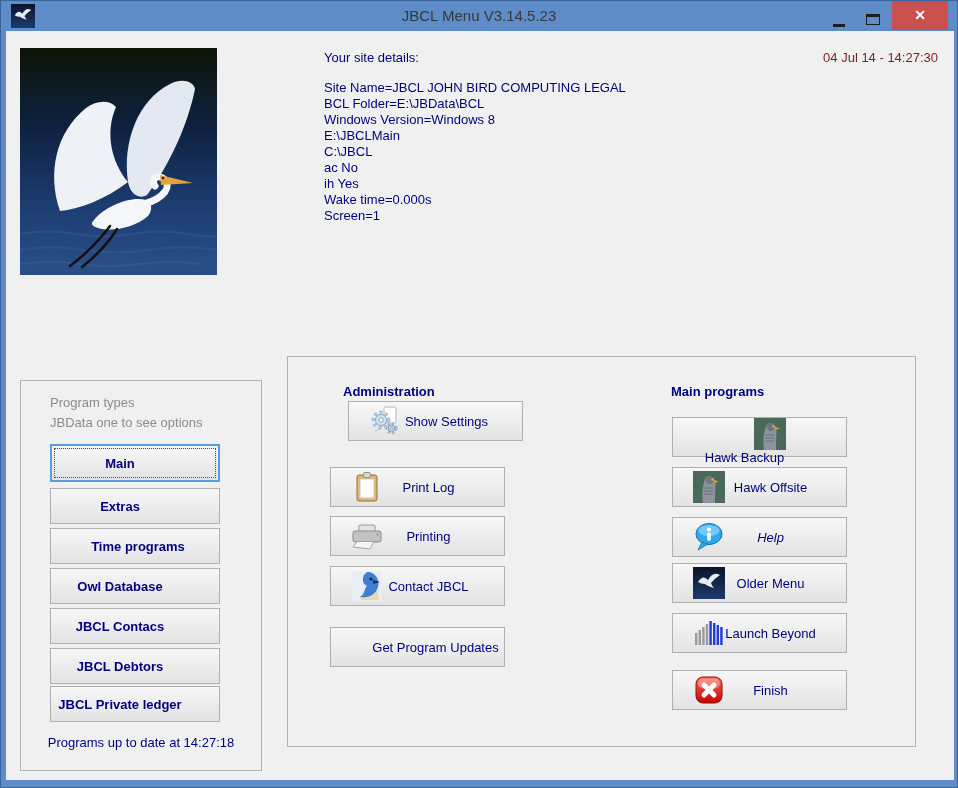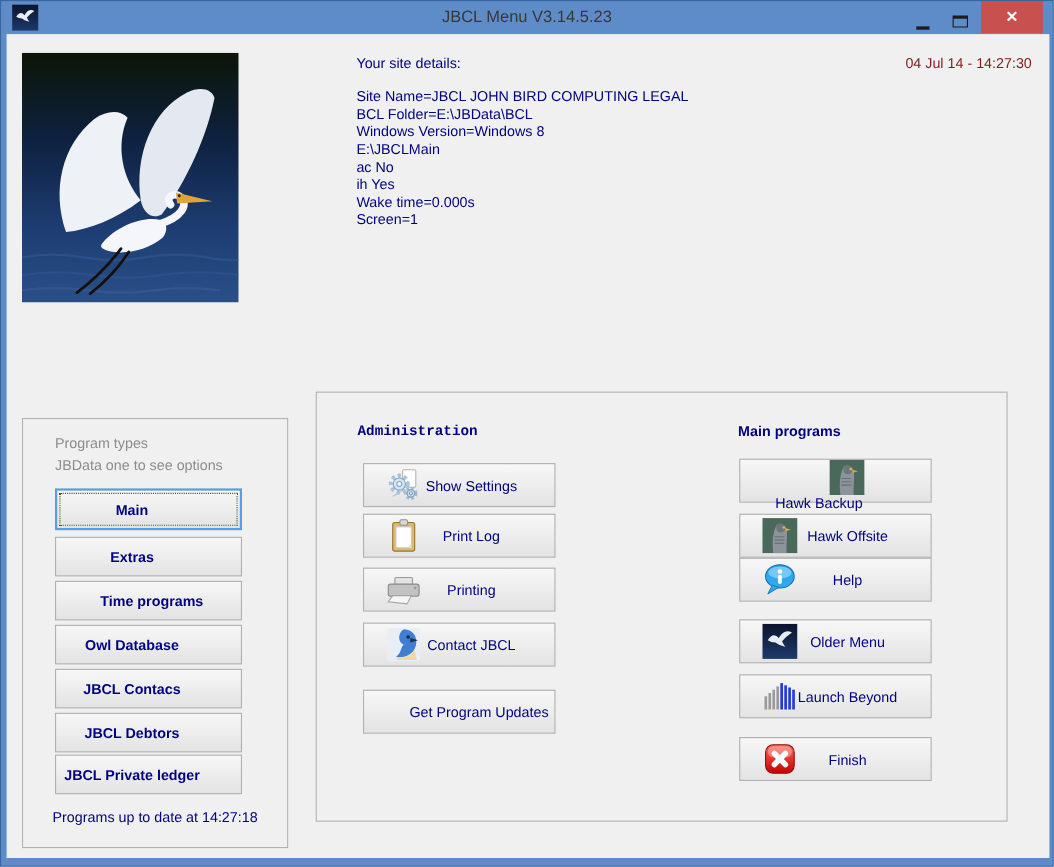--- a/index.html
+++ b/index.html
@@ -52,27 +52,27 @@
   }
   .lbtn { left:29px; width:170px; height:36px; justify-content:center; font-weight:bold; }
   .lbtn-0 { top:63px; height:38px; border:2px solid #569de5; }
   .lbtn-0::after { content:""; position:absolute; top:2px; left:2px; right:2px; bottom:2px; border:1px dotted #55551a; pointer-events:none; }
   .lbtn-1 { top:107px; } .lbtn-2 { top:147px;padding-left:36px; } .lbtn-3 { top:187px; }
   .lbtn-4 { top:227px; } .lbtn-5 { top:267px; } .lbtn-6 { top:305px; }
 
   .pt-status { position:absolute; left:0; right:0; top:354px; text-align:center; color:#000080; font-size:13px; }
 
   .col-title { position:absolute; font-size:13px; font-weight:bold; color:#000080; }
-  .admin-title { left:37px; top:27px;font-family:Liberation Mono, monospace; }
+  .admin-title { left:55px; top:27px; }
   .main-title  { left:383px; top:27px; }
 
   .abtn { left:42px;  width:175px; height:40px; }
   .mbtn { left:384px; width:175px; height:40px; }
-  .abtn-0 { top:64px; } .abtn-1 { top:110px; } .abtn-2 { top:159px; } .abtn-3 { top:209px; } .abtn-4 { top:270px; }
-  .mbtn-0 { top:60px;flex-direction:column; } .mbtn-1 { top:110px; } .mbtn-2 { top:150px; } .mbtn-3 { top:206px; } .mbtn-4 { top:256px; } .mbtn-5 { top:313px; }
+  .abtn-0 { top:44px;margin-left:18px; } .abtn-1 { top:110px; } .abtn-2 { top:159px; } .abtn-3 { top:209px; } .abtn-4 { top:270px; }
+  .mbtn-0 { top:60px;flex-direction:column; } .mbtn-1 { top:110px; } .mbtn-2 { top:160px;font-style:italic; } .mbtn-3 { top:206px; } .mbtn-4 { top:256px; } .mbtn-5 { top:313px; }
 
   .icon32 { width:32px; height:32px; margin-left:20px; flex:0 0 auto; display:block; }
   .btn-label { flex:1; text-align:center; padding-right:30px; }
   .btn-noicon { justify-content:center;padding-left:36px; }
   .btn-noicon .btn-label { padding-right:0; flex:0 1 auto; }
 </style>
 </head>
 <body>
 
 <div class="window">
@@ -124,20 +124,21 @@
       <path d="M90,178 C78,194 66,206 50,218" stroke="#15100c" stroke-width="2.5" fill="none" stroke-linecap="round"></path>
       <path d="M97,181 C87,197 76,208 62,219" stroke="#15100c" stroke-width="2.5" fill="none" stroke-linecap="round"></path>
     </svg>
 
     <div class="site-details">
       <div class="sd-title">Your site details:</div>
       <div class="sd-line">Site Name=JBCL JOHN BIRD COMPUTING LEGAL</div>
       <div class="sd-line">BCL Folder=E:\JBData\BCL</div>
       <div class="sd-line">Windows Version=Windows 8</div>
       <div class="sd-line">E:\JBCLMain</div>
+      <div class="sd-line">C:\JBCL</div>
       <div class="sd-line">ac No</div>
       <div class="sd-line">ih Yes</div>
       <div class="sd-line">Wake time=0.000s</div>
       <div class="sd-line">Screen=1</div>
     </div>
 
     <div class="datetime">04 Jul 14 - 14:27:30</div>
 
     <div class="panel panel-left">
       <div class="pt-title">Program types</div>

